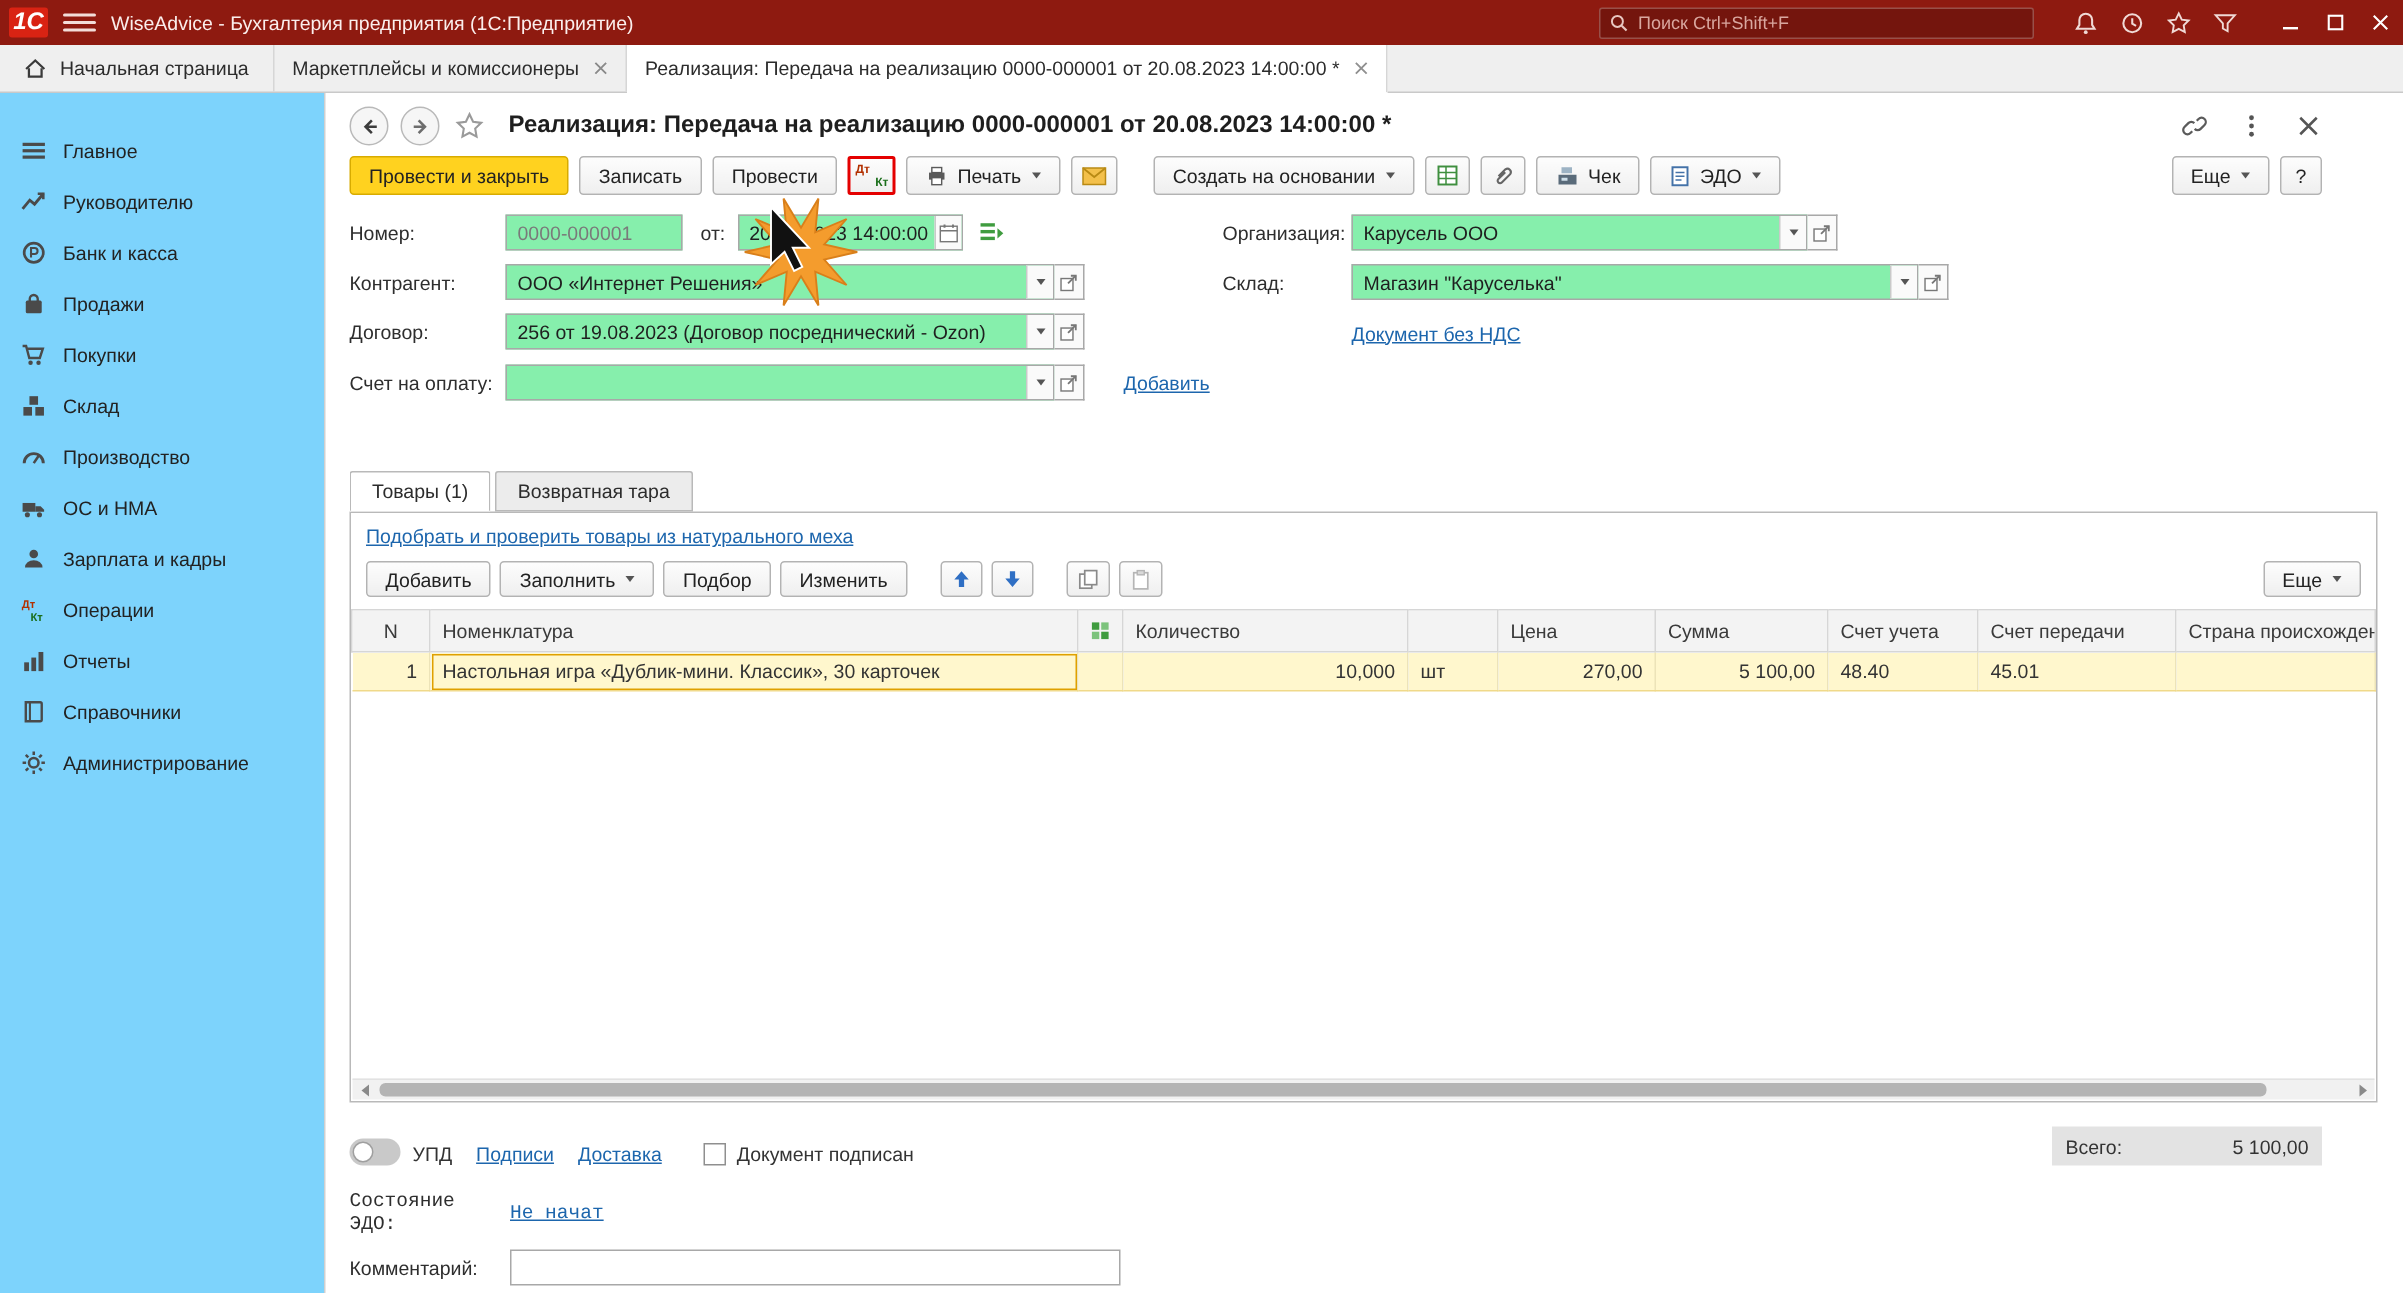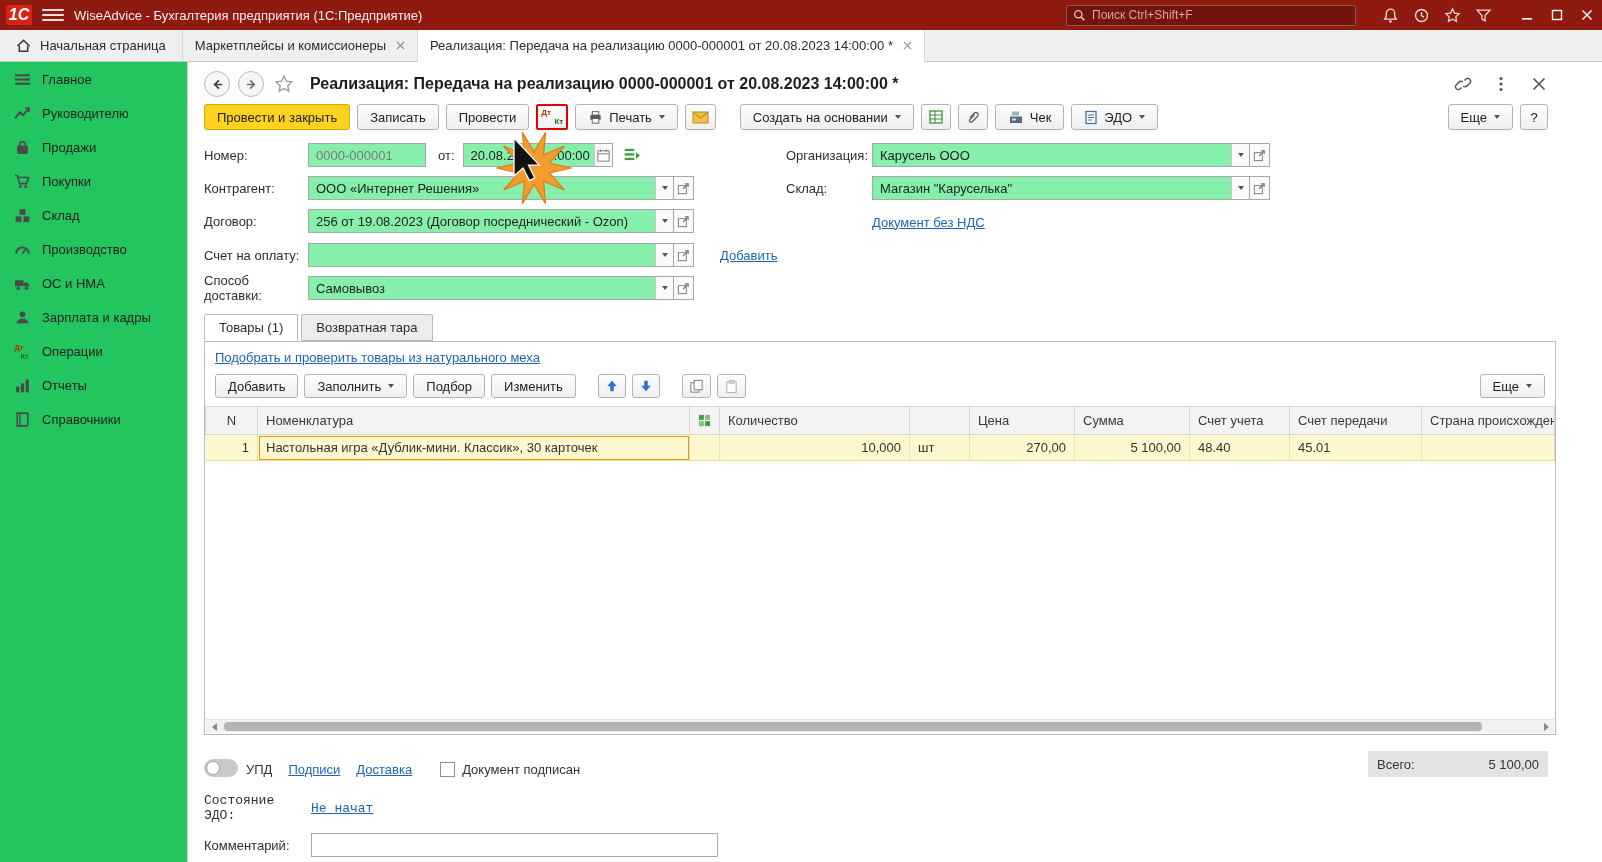--- a/index.html
+++ b/index.html
@@ -28,21 +28,21 @@
 
   
   .tabbar { height:32px; background:#efefef; border-bottom:1px solid #c9c9c9; display:flex; align-items:stretch; }
   .home-tab { display:flex; align-items:center; gap:9px; padding:0 16px; border-right:1px solid #d6d6d6; cursor:pointer; color:#2c2c2c; }
   .tab { display:flex; align-items:center; gap:10px; padding:0 12px; border-right:1px solid #d6d6d6; cursor:pointer; color:#2c2c2c; white-space:nowrap; }
   .tab.active { background:#fff; margin-bottom:-1px; border-bottom:1px solid #fff; }
   .tab-x { width:9px; height:9px; opacity:.65; cursor:pointer; }
 
   
   .main { display:flex; height:800px; }
-  .sidebar { width:187px; flex:none; background:#22c55e; padding-top:0; overflow:hidden; }
+  .sidebar { width:216px; flex:none; background:#7dd3fc; padding-top:21px; overflow:hidden; }
   .sb-item { height:34px; display:flex; align-items:center; gap:11px; padding-left:14px; cursor:pointer; color:#222; }
   .sb-ico { width:17px; height:17px; flex:none; }
   .content { flex:1; background:#fff; border-left:1px solid #cfcfcf; position:relative; }
 
   
   .doc-head { display:flex; align-items:center; gap:8px; padding:8px 54px 4px 16px; height:40px; }
   .navbtn { width:26px; height:26px; border-radius:50%; border:1px solid #b9b9b9; background:#f6f6f6; display:flex;
             align-items:center; justify-content:center; cursor:pointer; flex:none; }
   .fav-star { width:20px; height:20px; cursor:pointer; margin-left:2px; }
   .doc-title { font-size:16px; font-weight:bold; color:#1e1e1e; margin-left:8px; white-space:nowrap; flex:1; overflow:hidden; }
@@ -215,20 +215,27 @@
     </div>
     <div class="sb-item">
       <svg class="sb-ico" viewBox="0 0 16 16">
           <polyline points="1,12.5 5.5,7 8.5,9.5 14,3" fill="none" stroke="#4a4a4a" stroke-width="1.8"></polyline>
           <polyline points="10.5,3 14,3 14,6.5" fill="none" stroke="#4a4a4a" stroke-width="1.6"></polyline>
         </svg>
       <span>Руководителю</span>
     </div>
     <div class="sb-item">
       <svg class="sb-ico" viewBox="0 0 16 16">
+          <circle cx="8" cy="8" r="6" fill="none" stroke="#4a4a4a" stroke-width="1.7"></circle>
+          <path d="M6.3 11V5h2.2a1.9 1.9 0 0 1 0 3.8H5.6" fill="none" stroke="#4a4a4a" stroke-width="1.3"></path>
+        </svg>
+      <span>Банк и касса</span>
+    </div>
+    <div class="sb-item">
+      <svg class="sb-ico" viewBox="0 0 16 16">
           <rect x="3" y="6" width="10" height="8" rx="1" fill="#4a4a4a"></rect>
           <path d="M5.5 6.5V5a2.5 2.5 0 0 1 5 0v1.5" fill="none" stroke="#4a4a4a" stroke-width="1.5"></path>
         </svg>
       <span>Продажи</span>
     </div>
     <div class="sb-item">
       <svg class="sb-ico" viewBox="0 0 16 16">
           <path d="M1 2.5h2.2L5.2 10h6.6l1.9-5.8H4" fill="none" stroke="#4a4a4a" stroke-width="1.5"></path>
           <circle cx="6" cy="13" r="1.4" fill="#4a4a4a"></circle>
           <circle cx="11" cy="13" r="1.4" fill="#4a4a4a"></circle>
@@ -280,20 +287,36 @@
           <rect x="11" y="2.5" width="3" height="12" fill="#4a4a4a"></rect>
         </svg>
       <span>Отчеты</span>
     </div>
     <div class="sb-item">
       <svg class="sb-ico" viewBox="0 0 16 16">
           <path d="M3 2h9a1 1 0 0 1 1 1v10a1 1 0 0 1-1 1H3z" fill="none" stroke="#4a4a4a" stroke-width="1.5"></path>
           <line x1="5.6" y1="2" x2="5.6" y2="14" stroke="#4a4a4a" stroke-width="1.3"></line>
         </svg>
       <span>Справочники</span>
+    </div>
+    <div class="sb-item">
+      <svg class="sb-ico" viewBox="0 0 16 16">
+          <circle cx="8" cy="8" r="3" fill="none" stroke="#4a4a4a" stroke-width="1.6"></circle>
+          <g stroke="#4a4a4a" stroke-width="1.6">
+            <line x1="8" y1="1" x2="8" y2="3.2"></line>
+            <line x1="8" y1="12.8" x2="8" y2="15"></line>
+            <line x1="1" y1="8" x2="3.2" y2="8"></line>
+            <line x1="12.8" y1="8" x2="15" y2="8"></line>
+            <line x1="3" y1="3" x2="4.6" y2="4.6"></line>
+            <line x1="11.4" y1="11.4" x2="13" y2="13"></line>
+            <line x1="3" y1="13" x2="4.6" y2="11.4"></line>
+            <line x1="11.4" y1="4.6" x2="13" y2="3"></line>
+          </g>
+        </svg>
+      <span>Администрирование</span>
     </div>
   </aside>
 
   <div class="content">
 
     <div class="doc-head">
       <div class="navbtn">
         <svg width="15" height="15" viewBox="0 0 16 16">
             <path d="M9.5 3.5L5 8l4.5 4.5M5 8h8" fill="none" stroke="#3c3c3c" stroke-width="1.8"></path>
           </svg>
@@ -468,40 +491,24 @@
         <span class="openbtn">
           <svg class="mini-ico" viewBox="0 0 16 16">
               <rect x="2.5" y="5" width="8.5" height="8.5" fill="#fff" stroke="#777"></rect>
               <path d="M7.5 8.5L13 3" stroke="#777" stroke-width="1.3"></path>
               <path d="M9.5 3H13v3.5" fill="none" stroke="#777" stroke-width="1.3"></path>
             </svg>
         </span>
         <a class="lnk" style="margin-left:26px">Добавить</a>
       </div>
 
-      <div class="f-row" style="left:16px; top:136px;">
-        <span class="f-label">Способ доставки:</span>
-        <div class="field" style="width:366px;">
-          <span class="val">Самовывоз</span>
-          <span class="combo">
-              <i class="caret"></i>
-            </span>
-        </div>
-        <span class="openbtn">
-          <svg class="mini-ico" viewBox="0 0 16 16">
-              <rect x="2.5" y="5" width="8.5" height="8.5" fill="#fff" stroke="#777"></rect>
-              <path d="M7.5 8.5L13 3" stroke="#777" stroke-width="1.3"></path>
-              <path d="M9.5 3H13v3.5" fill="none" stroke="#777" stroke-width="1.3"></path>
-            </svg>
-        </span>
-      </div>
 
       <div class="f-row" style="left:598px; top:3px;">
         <span class="f-label r">Организация:</span>
-        <div class="field" style="width:378px;">
+        <div class="field" style="width:304px;">
           <span class="val">Карусель ООО</span>
           <span class="combo">
               <i class="caret"></i>
             </span>
         </div>
         <span class="openbtn">
           <svg class="mini-ico" viewBox="0 0 16 16">
               <rect x="2.5" y="5" width="8.5" height="8.5" fill="#fff" stroke="#777"></rect>
               <path d="M7.5 8.5L13 3" stroke="#777" stroke-width="1.3"></path>
               <path d="M9.5 3H13v3.5" fill="none" stroke="#777" stroke-width="1.3"></path>

